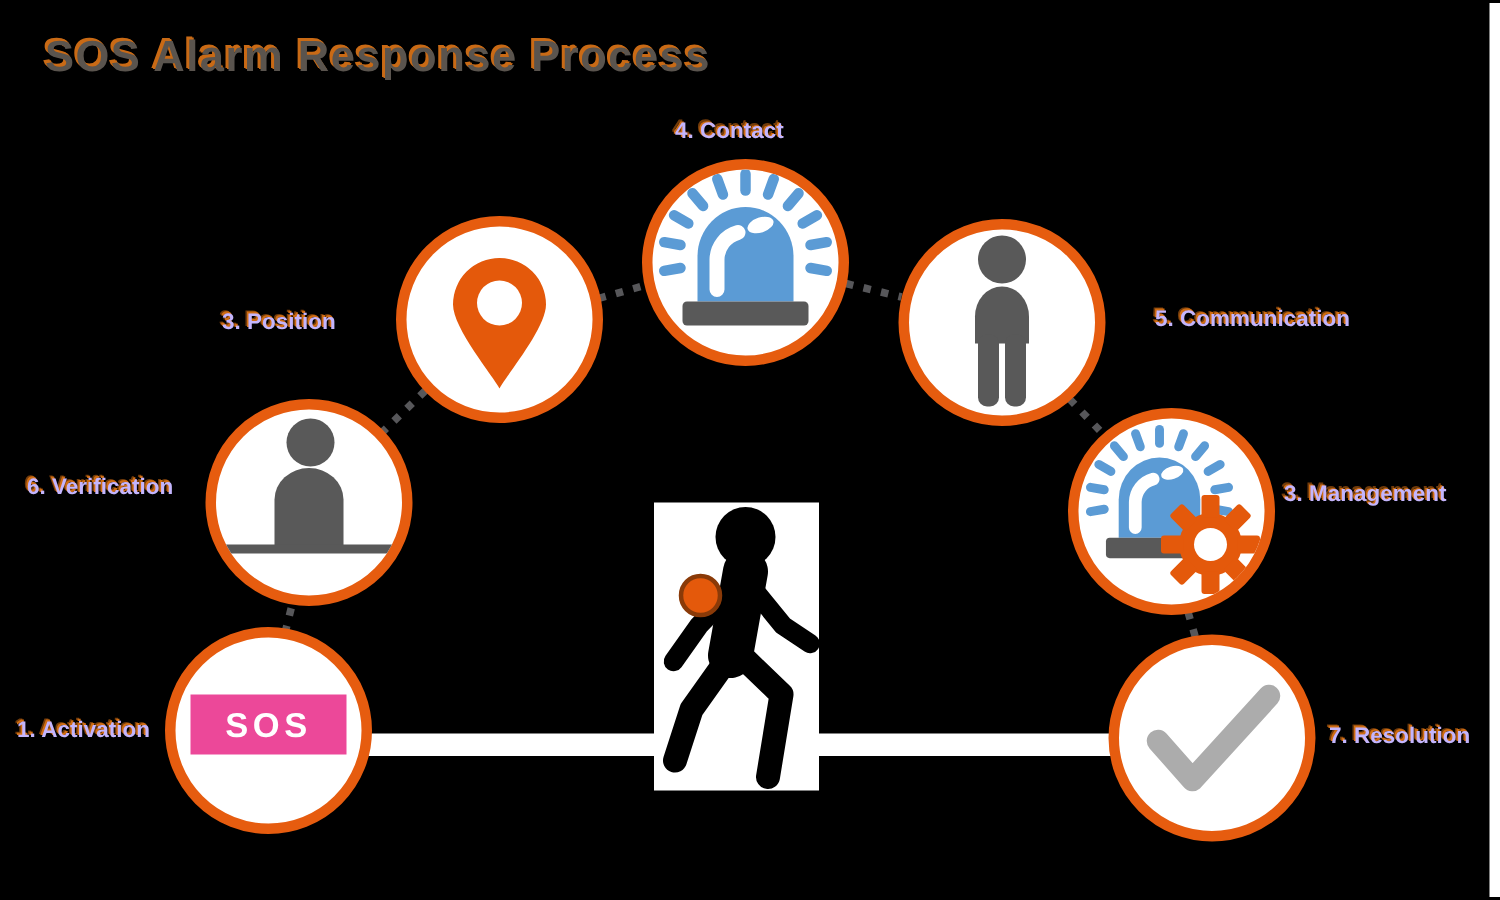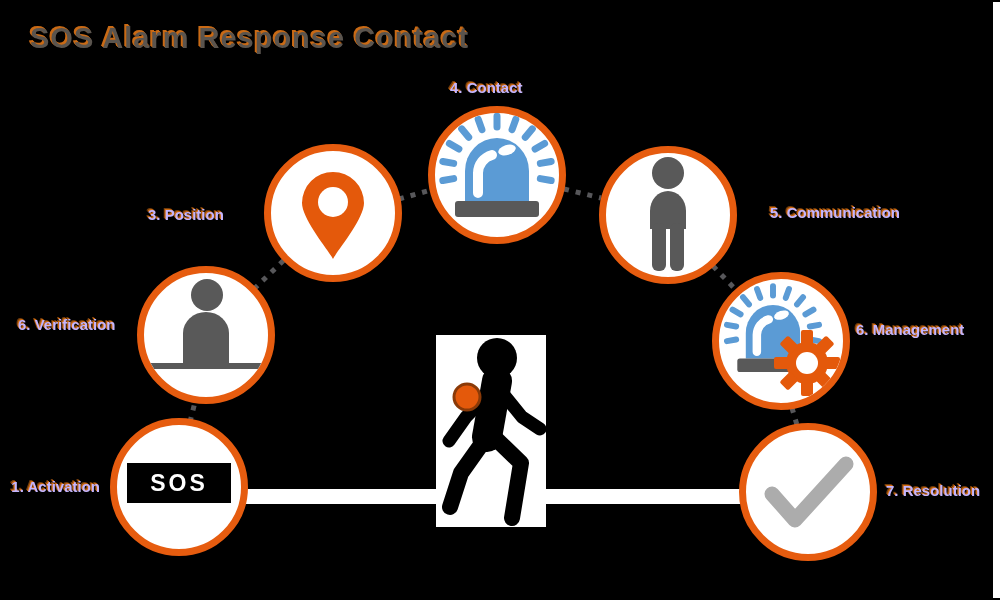--- a/index.html
+++ b/index.html
@@ -42,39 +42,39 @@
   }
   .node svg{display:block;}
   .node1{left:110px;top:418px;}
   .node2{left:137px;top:266px;}
   .node3{left:264px;top:144px;}
   .node4{left:428px;top:106px;}
   .node5{left:599px;top:146px;}
   .node6{left:712px;top:272px;}
   .node7{left:739px;top:423px;}
   .sos-box{
-    width:104px;height:40px;background:#000000;
+    width:104px;height:40px;background:#ec4899;
     display:flex;align-items:center;justify-content:center;
     transform:translateY(-4px);
   }
   .sos-box span{
     color:#fff;font-weight:bold;font-size:23px;letter-spacing:3px;
     font-family:"Liberation Sans", sans-serif;
   }
   .walker-box{
     position:absolute;left:436px;top:335px;width:110px;height:192px;
     background:#fff;z-index:4;
   }
 </style>
 </head>
 <body>
 
 <div class="canvas">
 
-  <h1 class="title">SOS Alarm Response Contact</h1>
+  <h1 class="title">SOS Alarm Response Process</h1>
 
   <svg class="connectors" viewBox="0 0 1000 600" xmlns="http://www.w3.org/2000/svg">
     <g stroke="#57575a" stroke-width="5" stroke-dasharray="5 7" stroke-linecap="butt">
       <line x1="190" y1="422" x2="196" y2="398"></line>
       <line x1="254" y1="289" x2="284" y2="260"></line>
       <line x1="399" y1="199" x2="431" y2="190"></line>
       <line x1="564" y1="189" x2="601" y2="198"></line>
       <line x1="713" y1="266" x2="736" y2="290"></line>
       <line x1="792" y1="408" x2="797" y2="425"></line>
     </g>
@@ -191,16 +191,16 @@
       </g>
       <circle cx="31" cy="62" r="13" fill="#e4590b" stroke="#8a3a08" stroke-width="3"></circle>
     </svg>
   </div>
 
   <div class="step-label label1">1. Activation</div>
   <div class="step-label label2">6. Verification</div>
   <div class="step-label label3">3. Position</div>
   <div class="step-label label4">4. Contact</div>
   <div class="step-label label5">5. Communication</div>
-  <div class="step-label label6">6. Management</div>
+  <div class="step-label label6">3. Management</div>
   <div class="step-label label7">7. Resolution</div>
 
 </div>
 
 </body></html>

